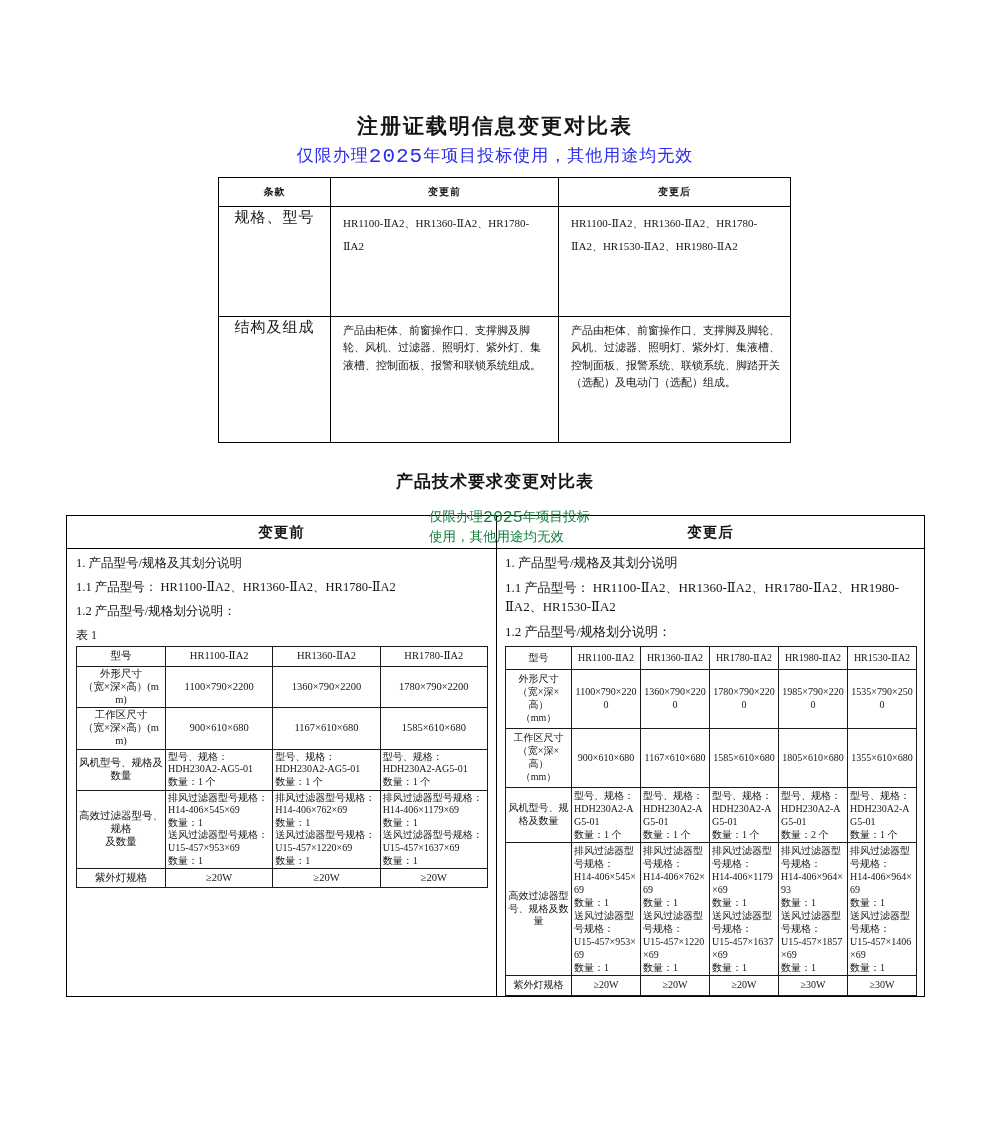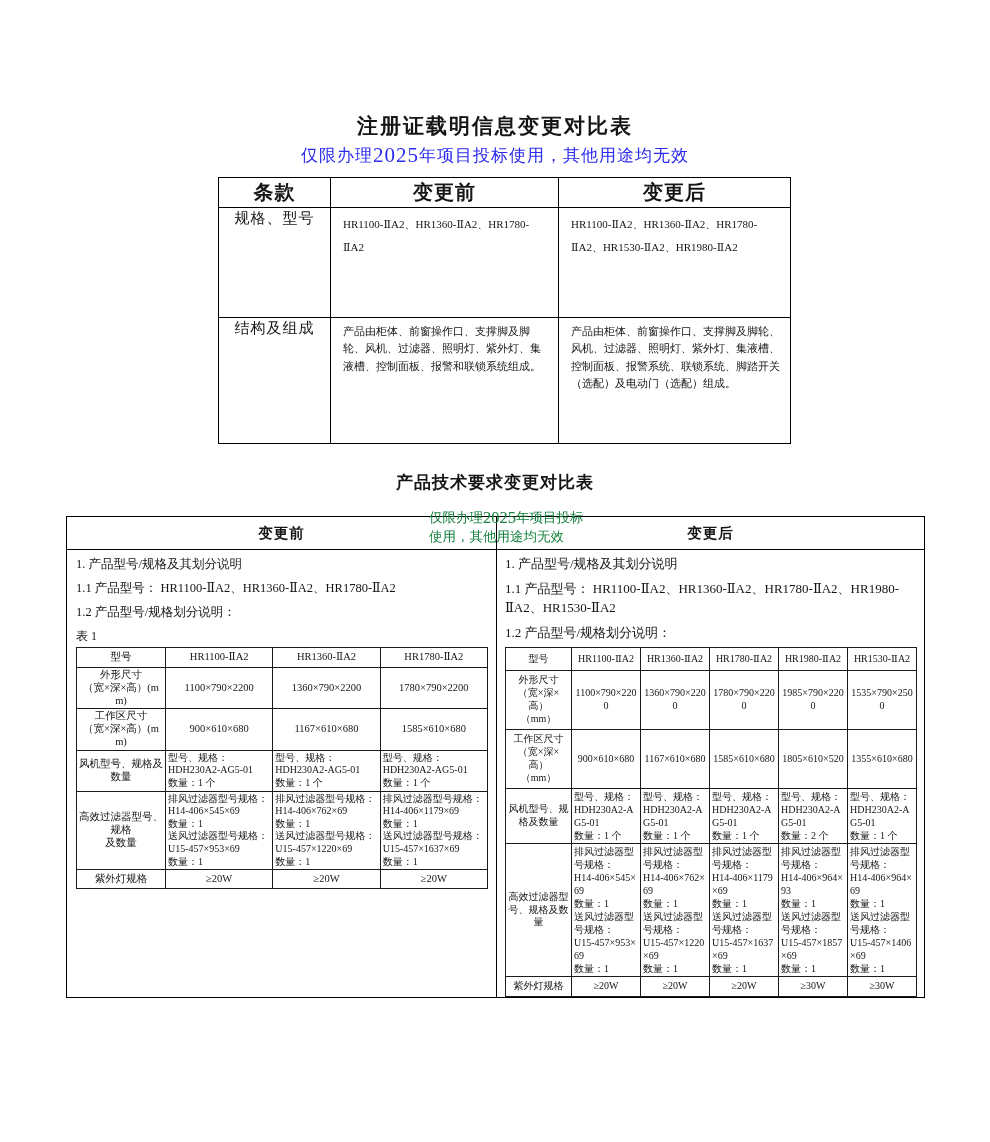--- a/index.html
+++ b/index.html
@@ -11,31 +11,31 @@
   
   .title1{
     padding-top:112px;text-align:center;
     font-size:21px;font-weight:bold;letter-spacing:2px;
   }
   .wm1{
     margin-top:4px;text-align:center;
     color:#2b2bee;font-size:17px;letter-spacing:1px;
   }
   .wm-year{
-    font-family:Liberation Serif, serif;
+    font-family:Liberation Mono, monospace;
     font-size:21px;line-height:1;vertical-align:-1px;
   }
   table{border-collapse:collapse;}
   .cert{
     margin:10px 0 0 218px;width:572px;table-layout:fixed;
   }
   .cert col.c0{width:112px}.cert col.c1{width:228px}.cert col.c2{width:232px}
   .cert th,.cert td{border:1.6px solid #000;}
   .cert th{
-    height:26px;font-size:20px;font-weight:bold;text-align:center;letter-spacing:1px;
+    height:26px;font-size:10px;font-weight:bold;text-align:center;letter-spacing:1px;
   }
   .cert td.rl{
     text-align:center;vertical-align:top;
     font-size:15px;letter-spacing:1px;
   }
   .cert td.rv{
     vertical-align:top;padding:5px 10px 4px 12px;font-size:11px;
   }
   .cert tr.row1 td{height:100px;}
   .cert tr.row1 td.rv{line-height:2.05;}
@@ -252,21 +252,21 @@
           <td class="mid">1985×790×2200</td>
           <td class="mid">1535×790×2500</td>
         </tr>
         <tr class="dim">
           <td class="mid">工作区尺寸
 （宽×深×高）
 （mm）</td>
           <td class="mid">900×610×680</td>
           <td class="mid">1167×610×680</td>
           <td class="mid">1585×610×680</td>
-          <td class="mid">1805×610×520</td>
+          <td class="mid">1805×610×680</td>
           <td class="mid">1355×610×680</td>
         </tr>
         <tr>
           <td class="mid">风机型号、规格及数量</td>
           <td class="lft">型号、规格：
 HDH230A2-AG5-01
 数量：1 个</td>
           <td class="lft">型号、规格：
 HDH230A2-AG5-01
 数量：1 个</td>

